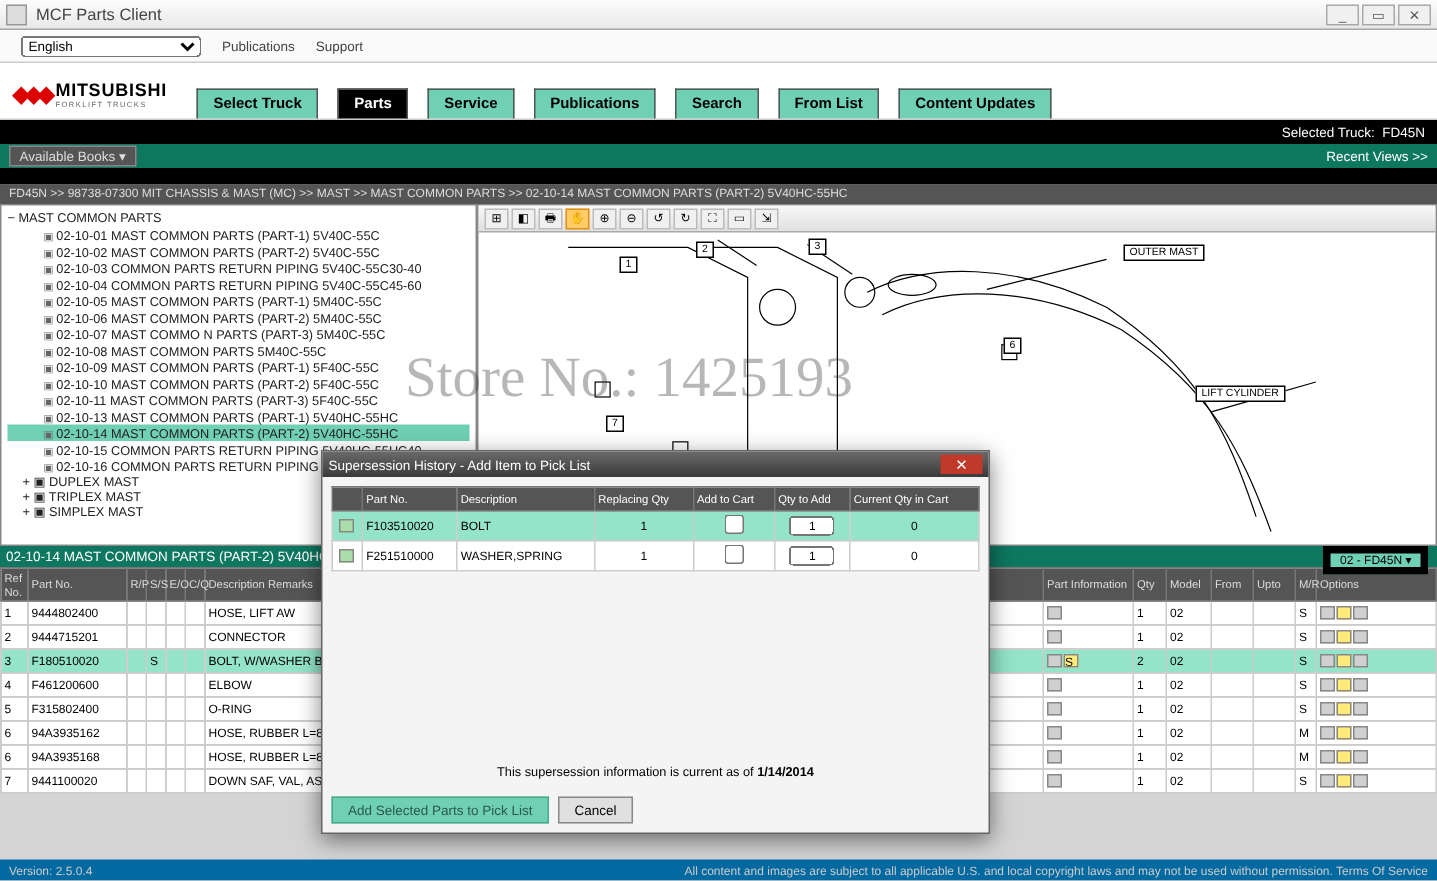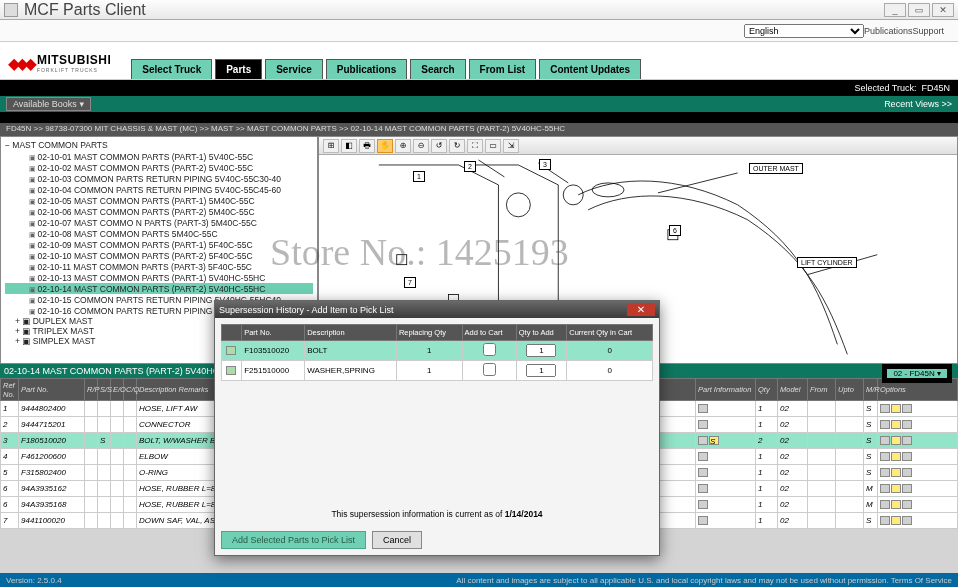--- a/index.html
+++ b/index.html
@@ -1,34 +1,34 @@
 <!DOCTYPE html>
 <html><head>
 <meta charset="utf-8">
 <style>
 * { margin: 0; padding: 0; box-sizing: border-box; font-family: Arial, sans-serif; }
 body { width: 958px; height: 587px; background: #d4d4d4; font-size: 9px; overflow: hidden; position: relative; }
 
 .window-chrome { height: 20px; background: linear-gradient(#fdfdfd,#e8e8e8); border-bottom: 1px solid #aaa; display: flex; align-items: center; padding: 0 4px; }
 .window-chrome .icon-box { width: 14px; height: 14px; background: #ddd; border: 1px solid #999; margin-right: 6px; }
-.window-chrome .title { color: #444; font-size: 16px; flex: 1; }
+.window-chrome .title { color: #444; font-size: 11px; flex: 1; }
 .window-chrome .wbtns { display: flex; gap: 2px; }
 .window-chrome .wbtn { width: 22px; height: 14px; border: 1px solid #aaa; background: #f0f0f0; display: flex; align-items: center; justify-content: center; font-size: 9px; color: #555;}
 
-.top-bar { height: 22px; background: #fafafa; display: flex; align-items: center; justify-content: flex-end; padding: 0 14px; border-bottom: 1px solid #ccc; font-size: 9px;}
+.top-bar { height: 22px; background: #fafafa; display: flex; align-items: center; justify-content: flex-start; gap: 14px; padding: 0 14px; border-bottom: 1px solid #ccc; font-size: 9px;}
 .top-bar select { font-size: 9px; width: 120px; }
 .top-bar a { color: #444; text-decoration: none; }
 
 .header-row { height: 38px; background: #fff; display: flex; align-items: flex-end; border-bottom: 1px solid #ccc;}
 .logo { display: flex; align-items: center; gap: 4px; margin: 0 20px 6px 8px; }
 .logo .diamonds { color: #d00; font-size: 16px; letter-spacing: -4px; }
 .logo .ltxt { font-weight: bold; font-size: 12px; letter-spacing: 0.5px; }
 .logo .sub { font-size: 5px; letter-spacing: 1px; color: #666; }
 
-.tabs { display: flex; gap: 3px; margin-bottom: 0; }
+.tabs { display: flex; gap: 13px; margin-bottom: 0; }
 .tab { background: #6fd0b3; border: 1px solid #555; border-bottom: none; padding: 4px 10px; font-weight: bold; font-size: 10px; cursor: pointer;}
 .tab.active { background: #000; color: #fff; }
 
 .black-bar { height: 16px; background: #000; color: #fff; display: flex; justify-content: flex-end; align-items: center; padding: 0 8px; font-size: 9px;}
 .teal-bar { height: 16px; background: #0d7760; color: #fff; display: flex; justify-content: space-between; align-items: center; padding: 0 6px; font-size: 9px;}
 .teal-bar .abook { background: #555; border: 1px solid #888; padding: 1px 6px; color: #ddd; }
 .thin-black { height: 11px; background: #000; }
 .breadcrumb { height: 13px; background: #555; color: #ddd; font-size: 8px; padding: 1px 6px; white-space: nowrap; overflow: hidden;}
 
 .content { display: flex; height: 228px; }
@@ -42,21 +42,21 @@
 .diagram-panel { flex: 1; background: #fff; border: 1px solid #888; position: relative; overflow: hidden;}
 .dia-toolbar { height: 18px; background: linear-gradient(#f8f8f8,#e0e0e0); border-bottom: 1px solid #aaa; display: flex; align-items: center; gap: 2px; padding: 0 4px;}
 .dia-toolbar .tbtn { width: 16px; height: 14px; border: 1px solid #bbb; background: #f0f0f0; font-size: 8px; display:flex; align-items:center; justify-content:center;}
 .dia-toolbar .tbtn.hl { background: #ffcc66; border-color: #e09020;}
 .diagram-svg { position: absolute; top: 18px; left: 0; right: 0; bottom: 0; }
 .callout-box { position: absolute; border: 1px solid #000; background: #fff; padding: 1px 3px; font-size: 7px;}
 
 .table-section { position: relative; }
 .table-head-teal { height: 14px; background: #0d7760; color: #fff; display: flex; align-items: center; font-size: 9px; padding-left: 4px;}
 .table-head-teal .right-sel { position: absolute; right: 6px; top: 0px; background: #6fd0b3; border: 5px solid #000000; padding: 0 6px; color: #000; font-size: 8px;}
-.tbl { width: 100%; border-collapse: collapse; table-layout: fixed; font-style: italic;}
+.tbl { width: 100%; border-collapse: collapse; table-layout: fixed;}
 .tbl th { background: #555; color: #ddd; font-weight: normal; font-size: 7.5px; padding: 1px 2px; border: 1px solid #777; text-align: left; height: 22px;}
 .tbl td { background: #fff; font-size: 8px; padding: 2px; border: 1px solid #ccc; height: 16px; white-space: nowrap; overflow: hidden;}
 .tbl tr.hl td { background: #93e4c8; }
 .mini-icon { display: inline-block; width: 10px; height: 9px; border: 1px solid #888; background: #eee; margin-right: 1px; vertical-align: middle;}
 .mini-icon.y { background: #ffeb7a; }
 .mini-icon.g { background: #aaddaa; }
 .mini-icon.c { background: #d0d0d0;}
 
 .footer { position: absolute; bottom: 0; left: 0; right: 0; height: 14px; background: #0369a1; color: #ccc; font-size: 8px; display: flex; justify-content: space-between; align-items: center; padding: 0 6px;}
 

